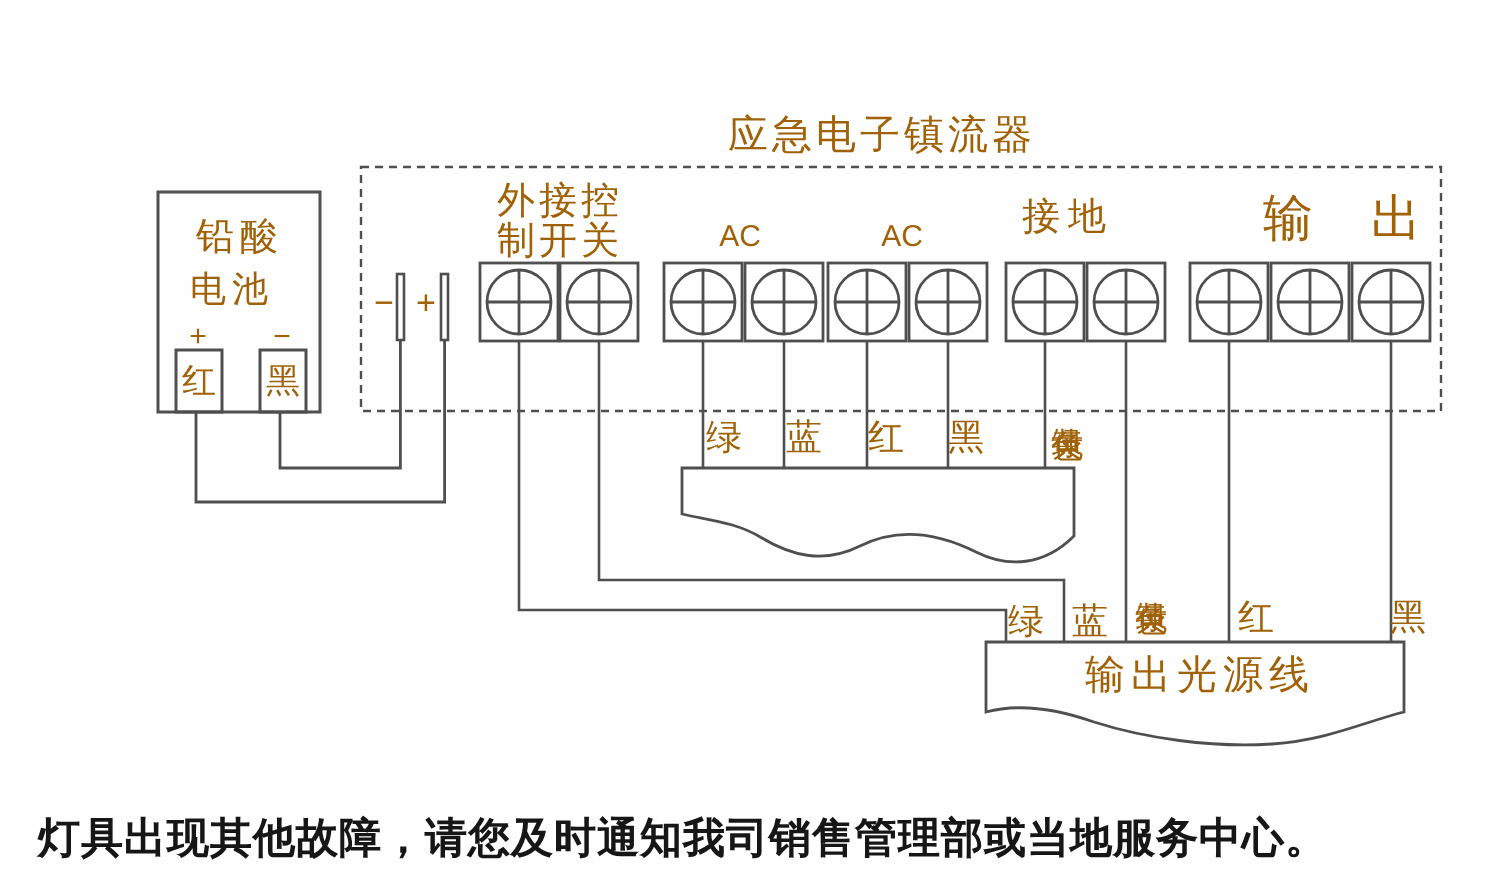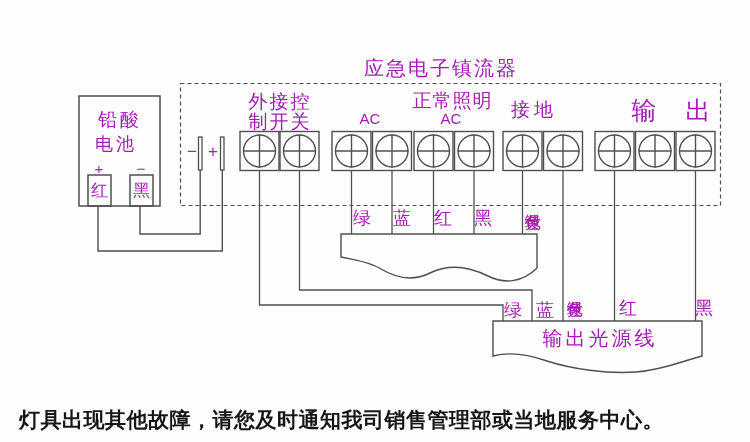--- a/index.html
+++ b/index.html
@@ -2,21 +2,21 @@
 <html><head>
 <meta charset="utf-8">
 <style>
   html,body{margin:0;padding:0;background:#ffffff;}
   .stage{
     position:relative;width:750px;height:442px;background:#fefefe;overflow:hidden;
     font-family:"Liberation Sans","DejaVu Sans",sans-serif;color:#2f2f2f;
   }
   .stage svg{position:absolute;left:0;top:0;}
   .lbl{
-    position:absolute;white-space:nowrap;color:#a21caf;
+    position:absolute;white-space:nowrap;color:#a16207;
     transform:translate(-50%,-50%);line-height:1.08;text-align:center;
   }
   .vtext{
     writing-mode:vertical-rl;text-orientation:upright;letter-spacing:1px;
   }
   .footer{
     position:absolute;left:19px;top:409px;transform:none;
     font-weight:bold;font-size:21px;letter-spacing:0.5px;color:#161616;text-align:left;
   }
   .ink{stroke:#4f4f4f;fill:none;}
@@ -160,21 +160,20 @@
   <div class="lbl" style="left:141.5px;top:191px;font-size:17px">黑</div>
 
   <div class="lbl" style="left:192px;top:152px;font-size:17px">−</div>
   <div class="lbl" style="left:213px;top:152px;font-size:17px">+</div>
 
   <div class="lbl" style="left:280px;top:102px;font-size:19px;letter-spacing:2px">外接控</div>
   <div class="lbl" style="left:280px;top:122px;font-size:19px;letter-spacing:2px">制开关</div>
 
   <div class="lbl" style="left:370px;top:119px;font-size:15px">AC</div>
 
-  <div class="lbl" style="left:452.5px;top:101px;font-size:19px;letter-spacing:1px">正常照明</div>
   <div class="lbl" style="left:451px;top:119px;font-size:15px">AC</div>
 
   <div class="lbl" style="left:534px;top:110px;font-size:19px;letter-spacing:4px">接地</div>
 
   <div class="lbl" style="left:672px;top:110px;font-size:25px;letter-spacing:2px">输　出</div>
 
   <div class="lbl" style="left:362px;top:219px;font-size:18px">绿</div>
   <div class="lbl" style="left:402px;top:219px;font-size:18px">蓝</div>
   <div class="lbl" style="left:443px;top:219px;font-size:18px">红</div>
   <div class="lbl" style="left:483px;top:219px;font-size:18px">黑</div>

